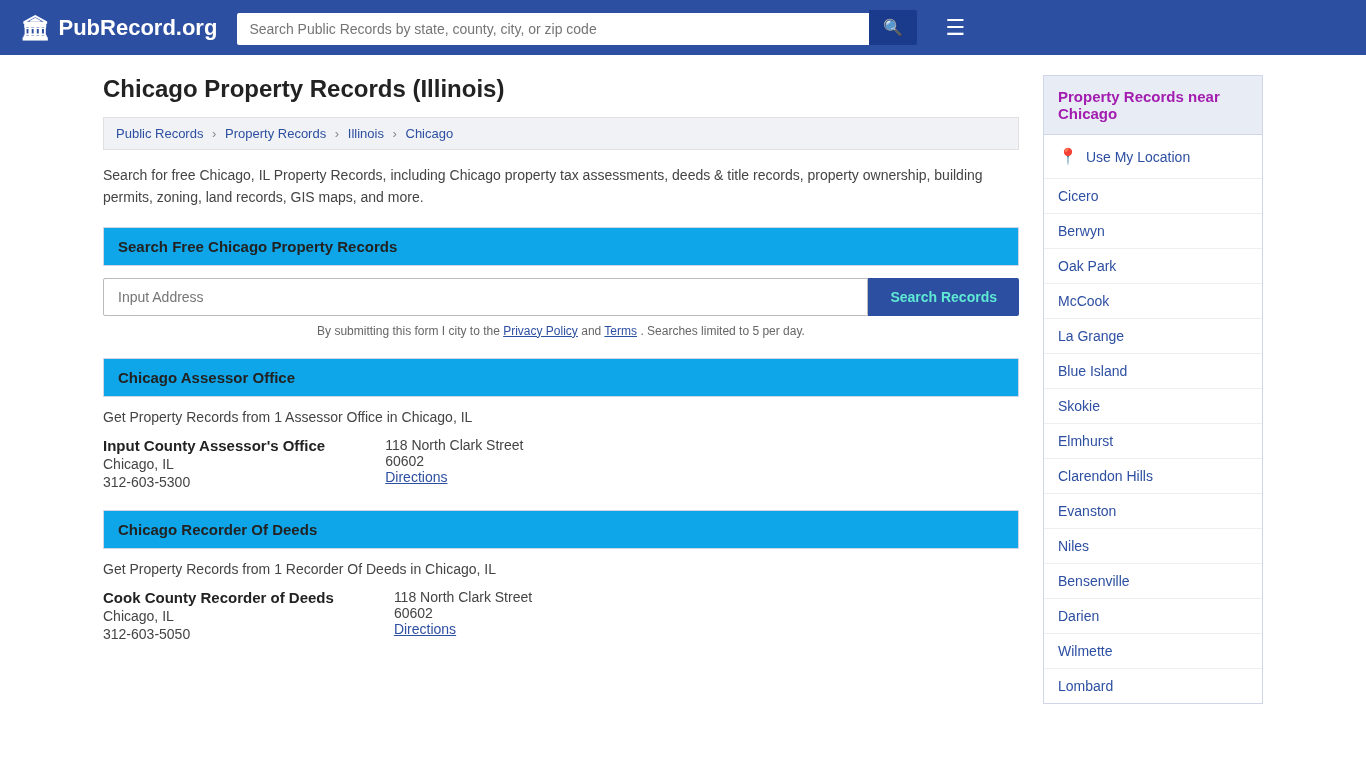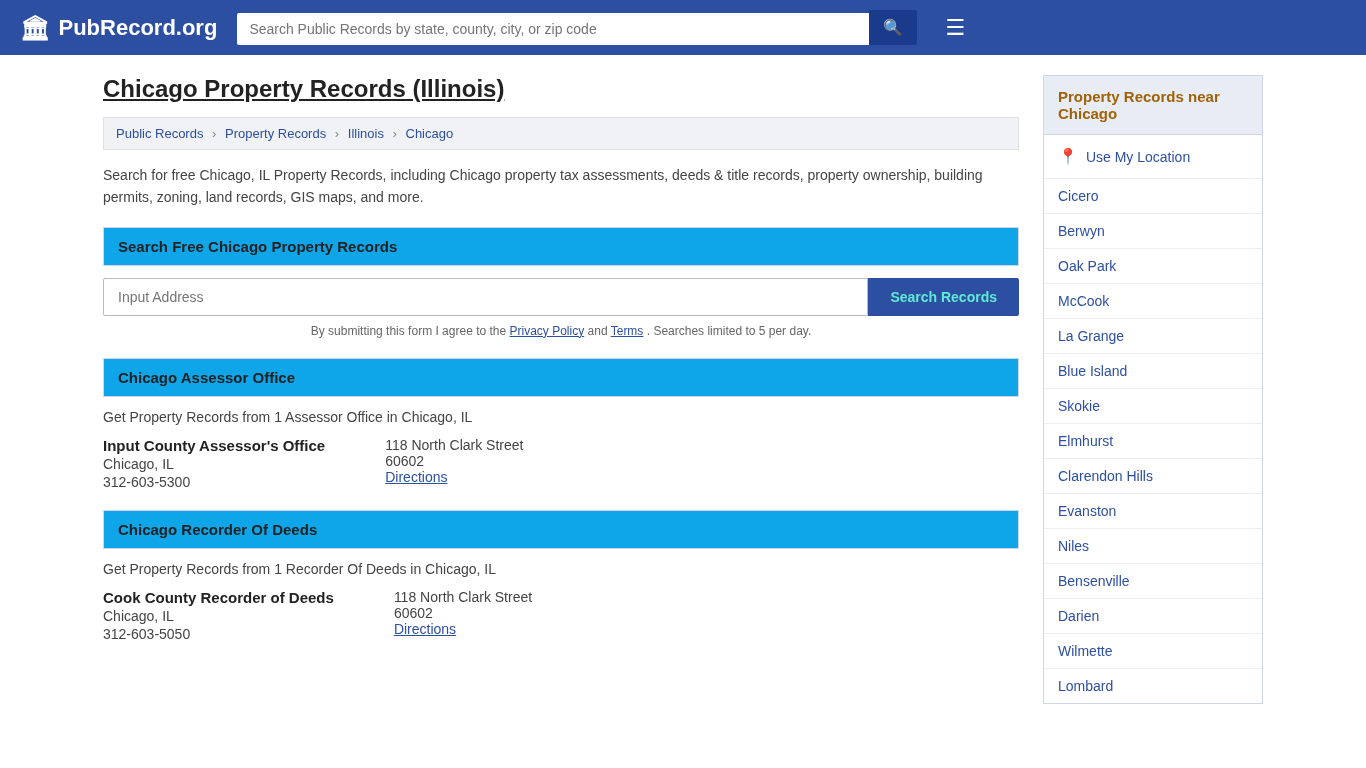--- a/index.html
+++ b/index.html
@@ -68,21 +68,20 @@
     }
     .content { flex: 1; min-width: 0; }
     .sidebar { width: 220px; flex-shrink: 0; }
 
     
     .page-title {
       font-size: 24px;
       font-weight: bold;
       color: #222;
       margin-bottom: 14px;
-      text-decoration: underline;
     }
 
     
     .breadcrumb {
       background: #f0f2f5;
       padding: 8px 12px;
       font-size: 13px;
       color: #555;
       border: 1px solid #e0e0e0;
       margin-bottom: 14px;
@@ -201,21 +200,21 @@
 
     
     .sidebar-box {
       border: 1px solid #d0d6e8;
     }
     .sidebar-title {
       background: #e8ecf4;
       padding: 12px 14px;
       font-size: 15px;
       font-weight: bold;
-      color: #a16207;
+      color: #a21caf;
       border-bottom: 1px solid #d0d6e8;
     }
     .sidebar-use-location {
       display: flex;
       align-items: center;
       gap: 8px;
       padding: 12px 14px;
       color: #2d4fa1;
       font-size: 14px;
       cursor: pointer;
@@ -281,21 +280,21 @@
     <p class="description">Search for free Chicago, IL Property Records, including Chicago property tax assessments, deeds &amp; title records, property ownership, building permits, zoning, land records, GIS maps, and more.</p>
 
     <div class="section-header">Search Free Chicago Property Records</div>
 
     <div class="search-form office-section">
       <div class="search-row">
         <input class="address-input" type="text" placeholder="Input Address" style="">
         <button class="search-records-btn">Search Records</button>
       </div>
       <p class="form-disclaimer">
-        <span>By submitting this form I agree to the</span>
+        <span>By submitting this form I city to the</span>
         <a href="#">Privacy Policy</a>
         <span>and</span>
         <a href="#">Terms</a>
         <span>. Searches limited to 5 per day.</span>
       </p>
     </div>
 
     <div class="office-section">
       <div class="section-header">Chicago Assessor Office</div>
       <p class="office-desc">Get Property Records from 1 Assessor Office in Chicago, IL</p>

